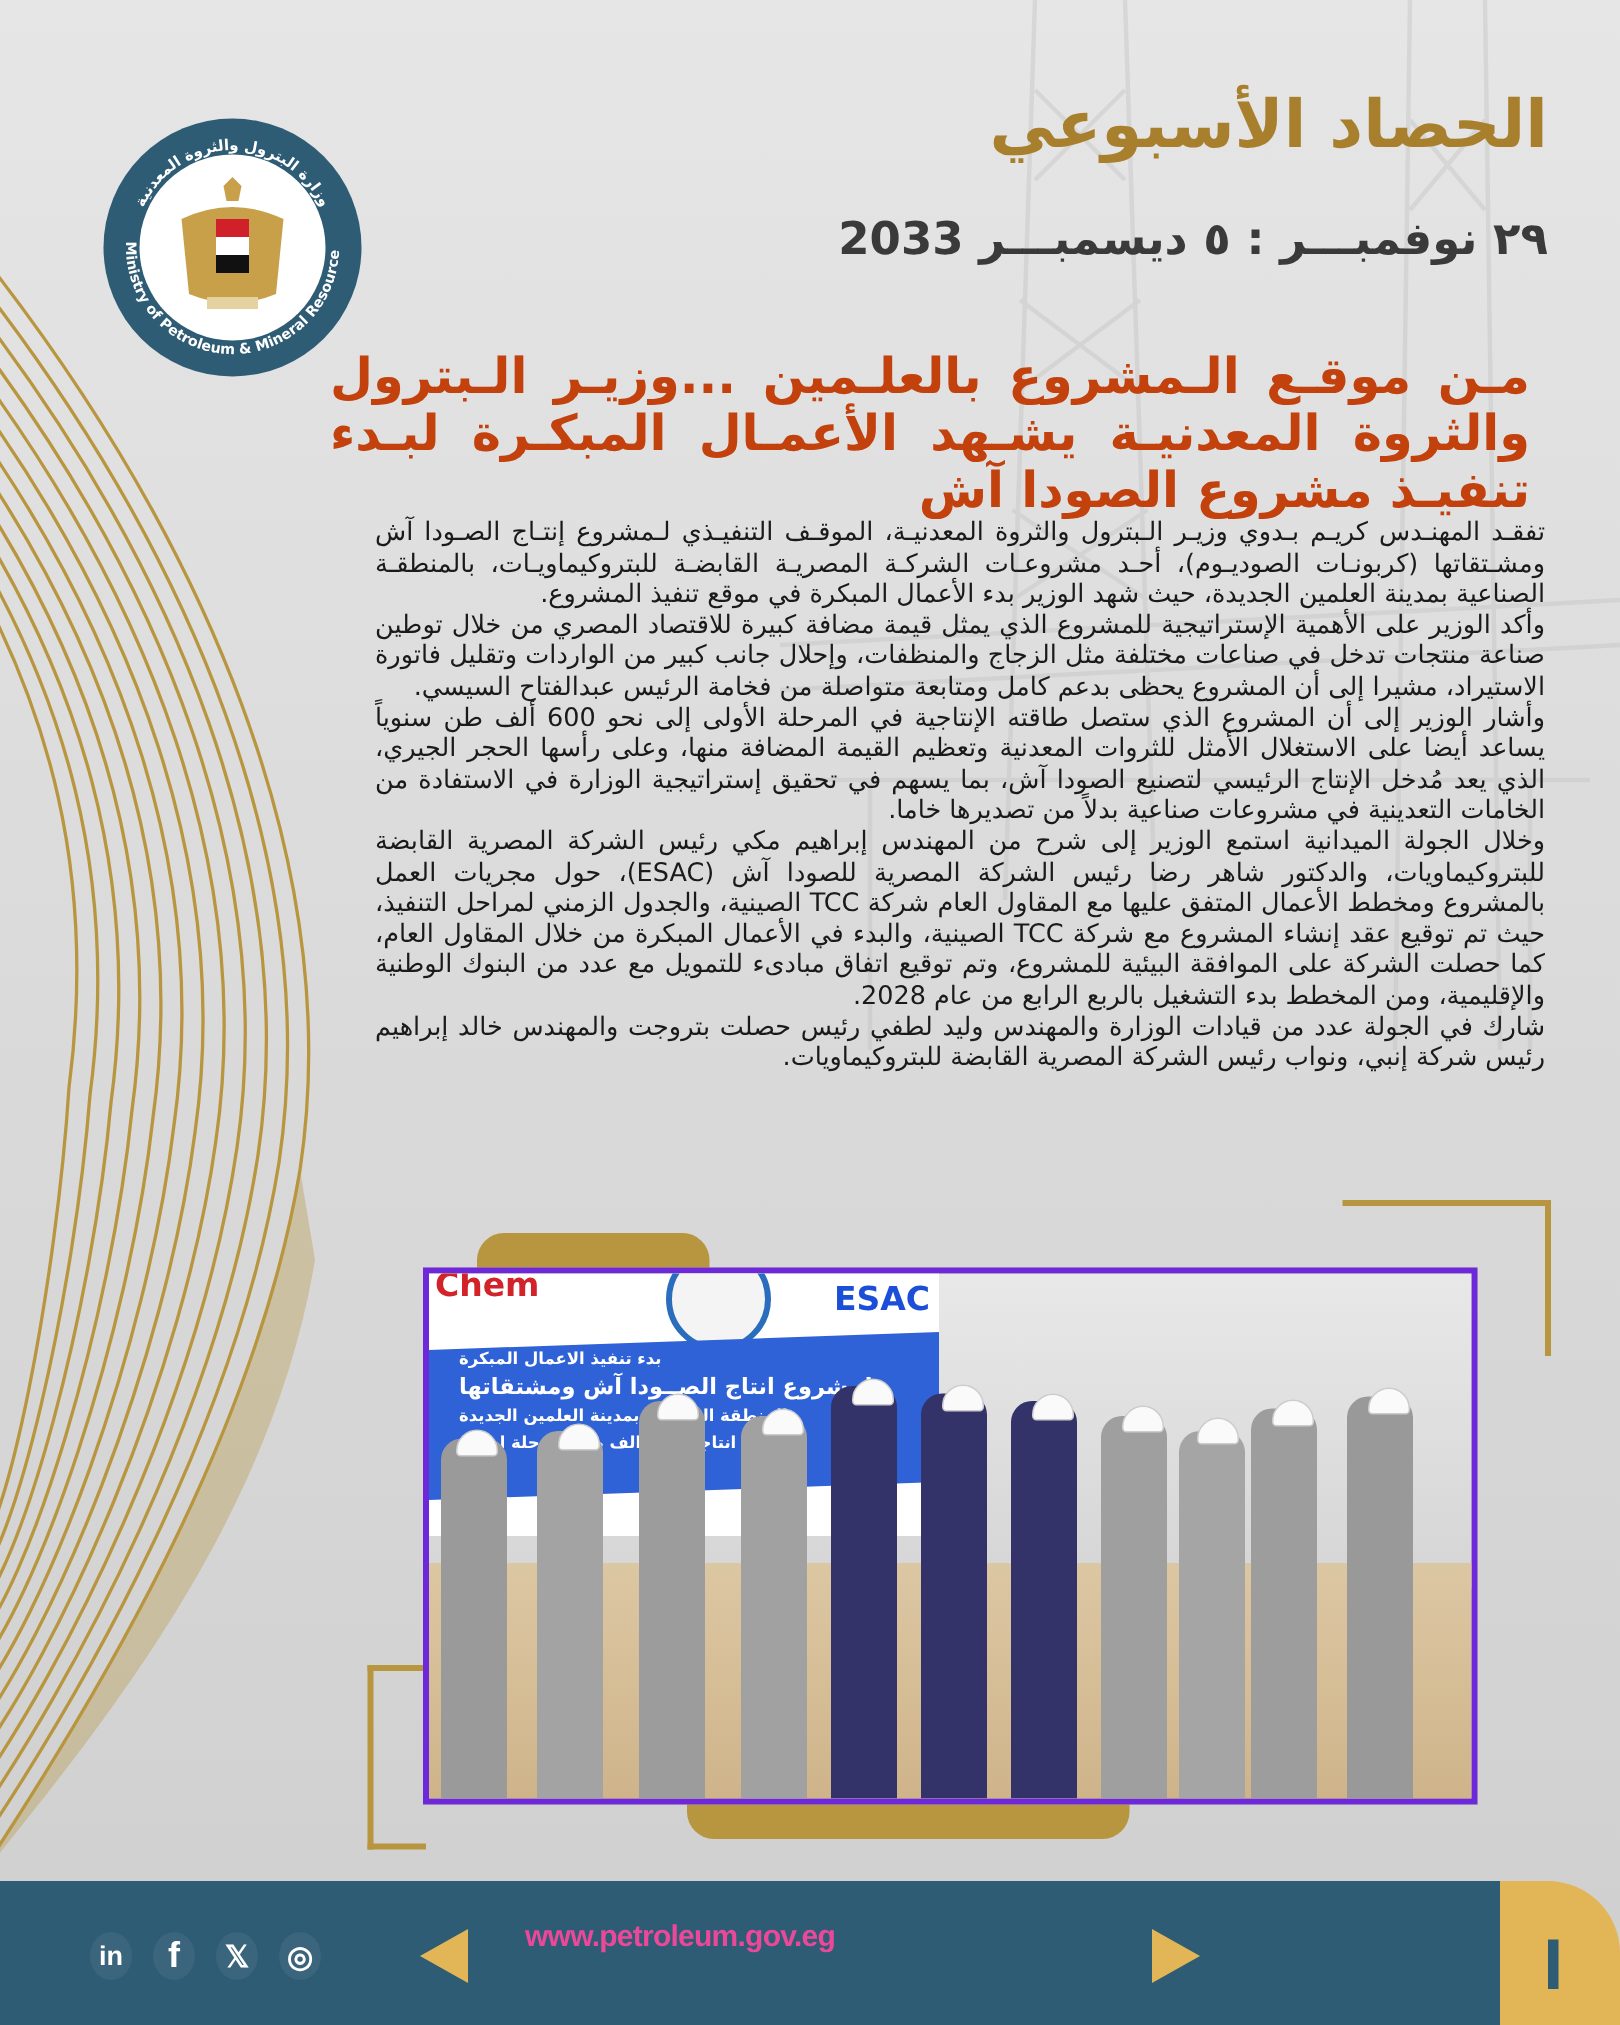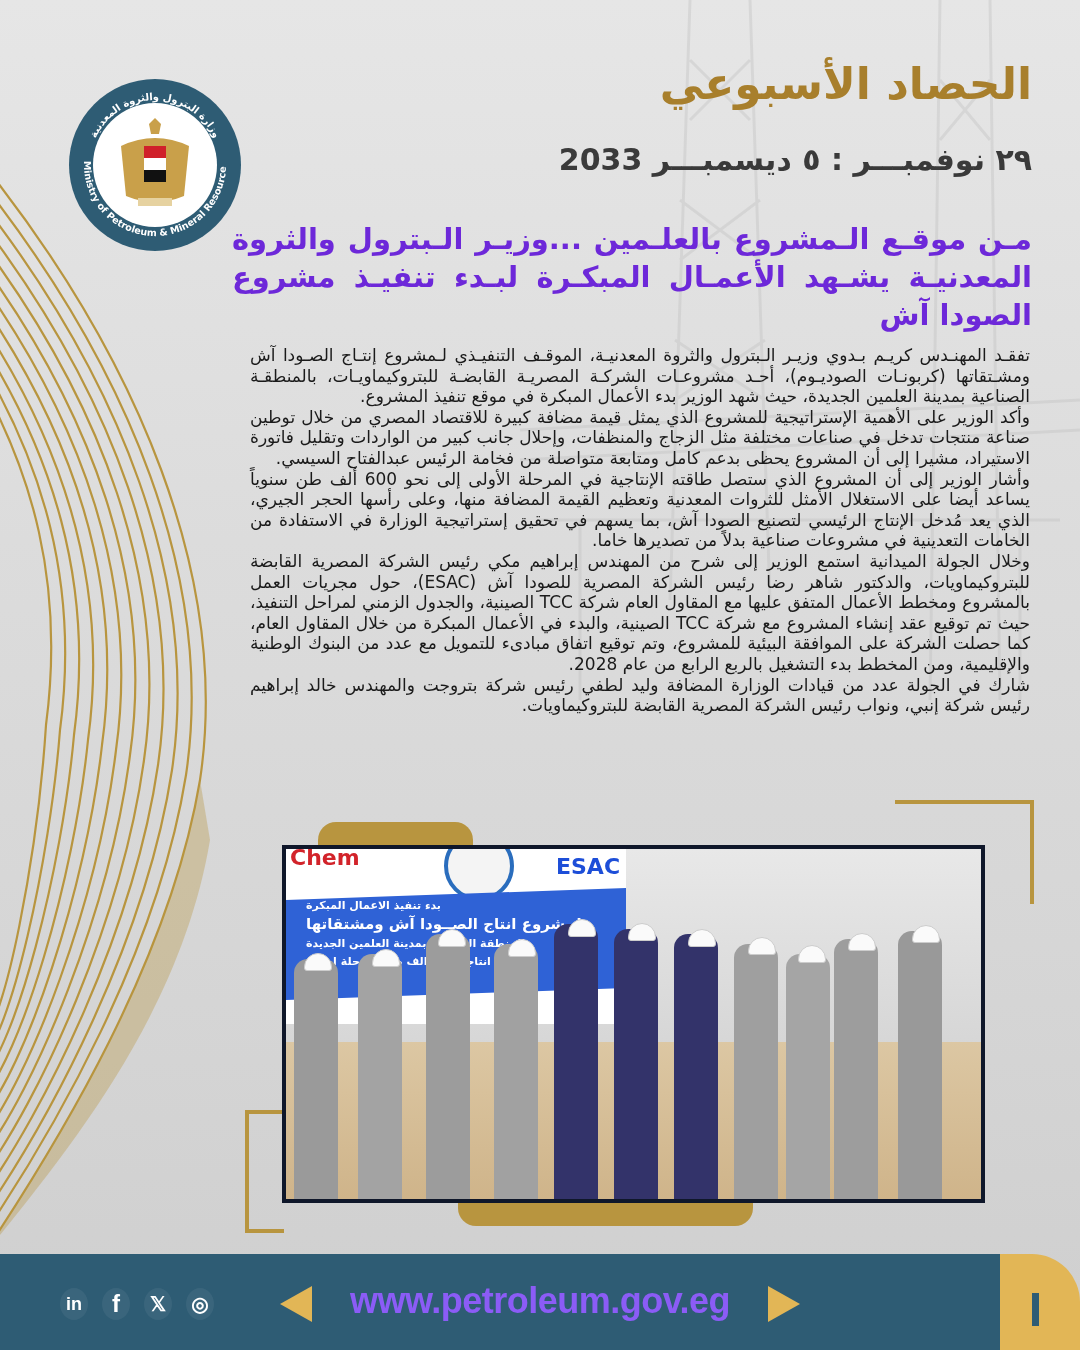--- a/index.html
+++ b/index.html
@@ -4,43 +4,43 @@
 <style>
   html, body { margin:0; padding:0; }
   body { width:1080px; height:1350px; position:relative; overflow:hidden;
     background: linear-gradient(180deg, #e6e6e6 0%, #dcdcdc 40%, #d6d6d6 70%, #cfcfcf 100%);
     font-family: "DejaVu Sans", sans-serif; }
   .bg-structure { position:absolute; left:520px; top:0; width:560px; height:900px; opacity:0.35; }
   .arcs { position:absolute; left:0; top:160px; width:260px; height:1100px; }
   .logo { position:absolute; left:66px; top:76px; width:178px; height:178px; }
   .title { position:absolute; right:48px; top:58px; color:#a87f2c; font-size:44px; font-weight:bold; direction:rtl; text-align:right; margin:0; }
   .date { position:absolute; right:48px; top:142px; color:#3a3a3a; font-size:30px; font-weight:bold; direction:rtl; text-align:right; }
-  .headline { position:absolute; right:48px; top:220px; width:800px; color:#6d28d9; font-size:29px; font-weight:bold; line-height:38px; direction:rtl; text-align:justify; text-align-last:right; margin:0; }
+  .headline { position:absolute; right:48px; top:220px; width:800px; color:#c2410c; font-size:33px; font-weight:bold; line-height:38px; direction:rtl; text-align:justify; text-align-last:right; margin:12px; }
   .body-text { position:absolute; right:50px; top:345px; width:780px; color:#1a1a1a; font-size:17px; line-height:20.6px; direction:rtl; text-align:justify; }
   .body-text p { margin:0; }
-  .photo-wrap { position:absolute; left:282px; top:845px; width:695px; height:350px; border:4px solid #0f172a; overflow:hidden; background:#d9c8a9; }
+  .photo-wrap { position:absolute; left:282px; top:845px; width:695px; height:350px; border:4px solid #6d28d9; overflow:hidden; background:#d9c8a9; }
   .frame-tr { position:absolute; left:895px; top:800px; width:135px; height:100px; border:4px solid #b8953f; border-left:none; border-bottom:none; }
   .frame-bl { position:absolute; left:245px; top:1110px; width:35px; height:115px; border:4px solid #b8953f; border-right:none; }
   .tab-top { position:absolute; left:318px; top:822px; width:155px; height:26px; background:#b8953f; border-radius:18px 18px 0 0; }
   .tab-bottom { position:absolute; left:458px; top:1196px; width:295px; height:30px; background:#b8953f; border-radius:0 0 18px 18px; }
   .sky { position:absolute; left:0; top:0; width:100%; height:60%; background:linear-gradient(180deg,#e8e8e8,#d5d5d5); }
   .ground { position:absolute; left:0; top:55%; width:100%; height:45%; background:linear-gradient(180deg,#dcc7a3,#cfb48a); }
   .banner { position:absolute; left:0; top:0; width:340px; height:175px; background:#fff; }
   .banner-blue { position:absolute; left:0; top:45px; width:340px; height:100px; background:#2f62d6; transform:skewY(-2deg); }
   .banner-line { position:absolute; color:#fff; direction:rtl; text-align:left; width:300px; left:20px; font-weight:bold; white-space:nowrap; }
   .brand-esac { position:absolute; left:270px; top:5px; color:#1d4ed8; font-size:22px; font-weight:bold; }
   .brand-chem { position:absolute; left:4px; top:-4px; color:#444; font-size:22px; font-weight:bold; }
   .brand-chem span { color:#d2232a; }
   .banner-logo { position:absolute; left:158px; top:-18px; width:62px; height:62px; border-radius:50%; border:4px solid #2a6dbd; background:#f4f4f4; }
   .person { position:absolute; bottom:0; width:44px; border-radius:14px 14px 0 0; }
   .helmet { position:absolute; width:26px; height:16px; background:#fafafa; border-radius:14px 14px 3px 3px; border:1px solid #ccc; }
   .footer { position:absolute; left:0; top:1254px; width:1000px; height:96px; background:#2e5c74; }
   .footer-page { position:absolute; left:1000px; top:1254px; width:80px; height:96px; background:#e2b656; border-radius:0 48px 0 0; }
   .page-num { position:absolute; left:1032px; top:1293px; width:7px; height:33px; background:#2e5c74; }
-  .url { position:absolute; left:350px; top:1280px; color:#8b5cf6; font-size:36px; font-weight:bold; font-family:"Liberation Sans", sans-serif; letter-spacing:-0.5px;text-align:center; }
+  .url { position:absolute; left:350px; top:1280px; color:#ec4899; font-size:20px; font-weight:bold; font-family:"Liberation Sans", sans-serif; letter-spacing:-0.5px;text-align:center; }
   .arrow-l { position:absolute; left:280px; top:1286px; width:0; height:0; border-top:18px solid transparent; border-bottom:18px solid transparent; border-right:32px solid #e2b656; }
   .arrow-r { position:absolute; left:768px; top:1286px; width:0; height:0; border-top:18px solid transparent; border-bottom:18px solid transparent; border-left:32px solid #e2b656; }
   .social { position:absolute; top:1288px; width:28px; height:32px; color:#fff; font-family:"Liberation Sans", sans-serif; font-weight:bold; display:flex; align-items:center; justify-content:center; background:rgba(255,255,255,0.06); border-radius:50%; }
 </style>
 </head>
 <body>
 
 <svg class="bg-structure" viewBox="0 0 560 900">
   <g stroke="#bdbdbd" stroke-width="3" fill="none">
     <path d="M170 0 L150 600 M230 0 L250 600 M170 60 L230 120 M230 60 L170 120 M160 200 L240 260 M240 200 L160 260 M155 340 L245 400 M245 340 L155 400"></path>
@@ -89,21 +89,21 @@
 
 <h1 class="title">الحصاد الأسبوعي</h1>
 <div class="date">٢٩ نوفمبـــر : ٥ ديسمبـــر 2033</div>
 <h2 class="headline">مـن موقـع الـمشروع بالعلـمين ...وزيـر الـبترول والثروة المعدنيـة يشـهد الأعمـال المبكـرة لبـدء تنفيـذ مشروع الصودا آش</h2>
 
 <div class="body-text">
   <p>تفقـد المهنـدس كريـم بـدوي وزيـر الـبترول والثروة المعدنيـة، الموقـف التنفيـذي لـمشروع إنتـاج الصـودا آش ومشـتقاتها (كربونـات الصوديـوم)، أحـد مشروعـات الشركـة المصريـة القابضـة للبتروكيماويـات، بالمنطقـة الصناعية بمدينة العلمين الجديدة، حيث شهد الوزير بدء الأعمال المبكرة في موقع تنفيذ المشروع.</p>
   <p>وأكد الوزير على الأهمية الإستراتيجية للمشروع الذي يمثل قيمة مضافة كبيرة للاقتصاد المصري من خلال توطين صناعة منتجات تدخل في صناعات مختلفة مثل الزجاج والمنظفات، وإحلال جانب كبير من الواردات وتقليل فاتورة الاستيراد، مشيرا إلى أن المشروع يحظى بدعم كامل ومتابعة متواصلة من فخامة الرئيس عبدالفتاح السيسي.</p>
   <p>وأشار الوزير إلى أن المشروع الذي ستصل طاقته الإنتاجية في  المرحلة الأولى إلى نحو 600 ألف طن سنوياً يساعد أيضا على الاستغلال الأمثل للثروات المعدنية وتعظيم القيمة المضافة منها، وعلى رأسها الحجر الجيري، الذي يعد مُدخل الإنتاج الرئيسي لتصنيع الصودا آش، بما يسهم في تحقيق إستراتيجية الوزارة في الاستفادة من الخامات التعدينية في مشروعات صناعية بدلاً من تصديرها خاما.</p>
   <p>وخلال الجولة الميدانية استمع الوزير إلى شرح من المهندس إبراهيم مكي رئيس الشركة المصرية القابضة للبتروكيماويات، والدكتور شاهر رضا رئيس الشركة المصرية للصودا آش (ESAC)، حول مجريات العمل بالمشروع ومخطط الأعمال المتفق عليها مع المقاول العام شركة TCC الصينية، والجدول الزمني لمراحل التنفيذ، حيث تم توقيع عقد إنشاء المشروع مع شركة TCC الصينية، والبدء في الأعمال المبكرة من خلال المقاول العام، كما حصلت الشركة على الموافقة البيئية للمشروع، وتم توقيع اتفاق مبادىء للتمويل مع عدد من  البنوك الوطنية والإقليمية، ومن المخطط بدء التشغيل بالربع الرابع من عام 2028.</p>
-  <p>شارك في الجولة عدد من قيادات الوزارة المضافة وليد لطفي رئيس شركة بتروجت والمهندس خالد إبراهيم رئيس شركة إنبي، ونواب رئيس الشركة المصرية القابضة للبتروكيماويات.</p>
+  <p>شارك في الجولة عدد من قيادات الوزارة والمهندس وليد لطفي رئيس حصلت بتروجت والمهندس خالد إبراهيم رئيس شركة إنبي، ونواب رئيس الشركة المصرية القابضة للبتروكيماويات.</p>
 </div>
 
 <div class="frame-tr"></div>
 <div class="frame-bl"></div>
 <div class="tab-top"></div>
 <div class="tab-bottom"></div>
 
 <div class="photo-wrap">
   <div class="sky"></div>
   <div class="ground"></div>

